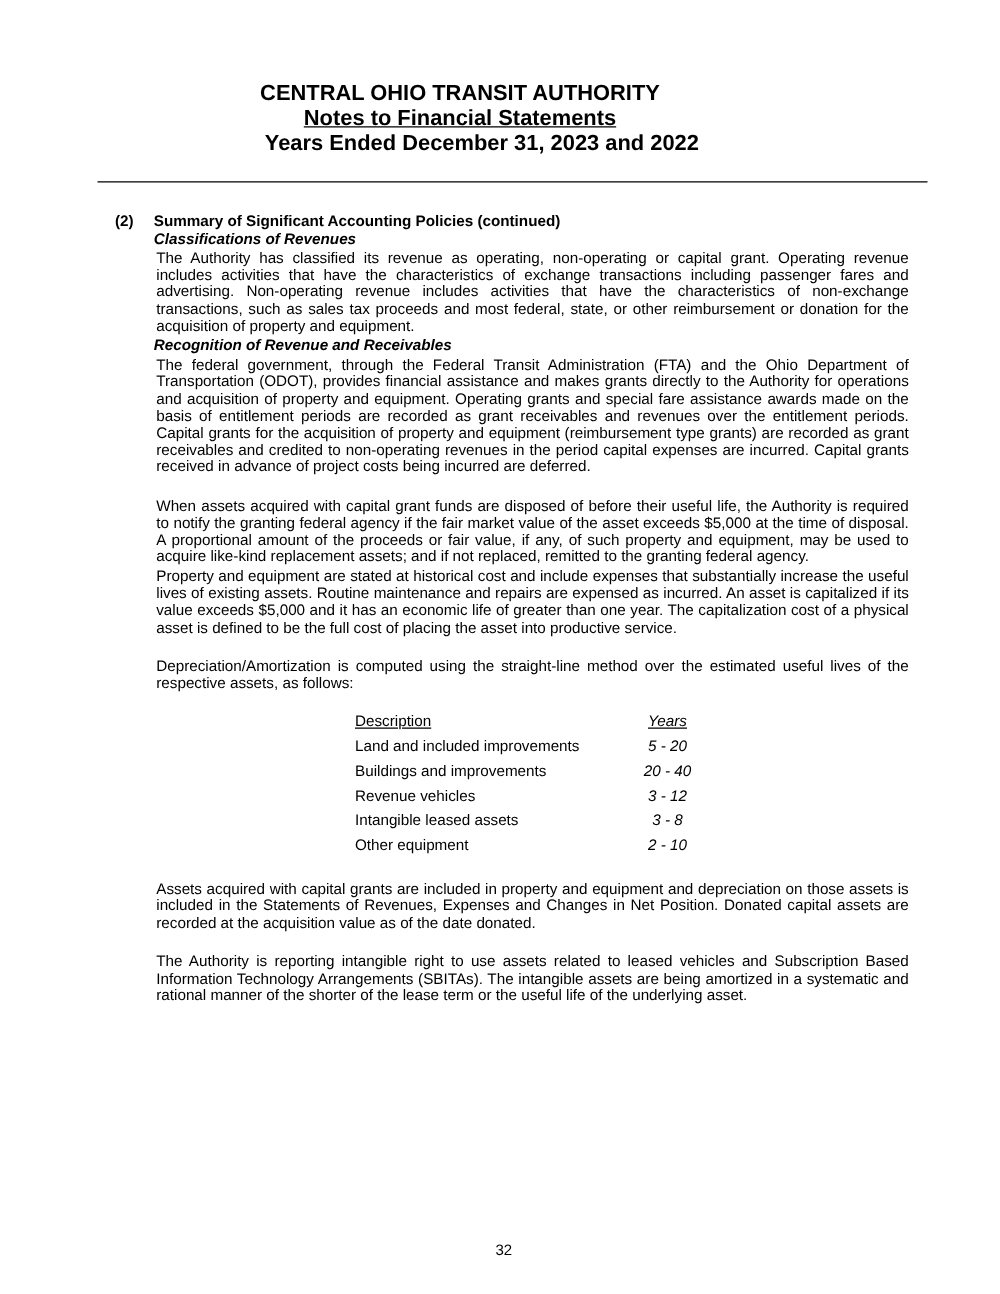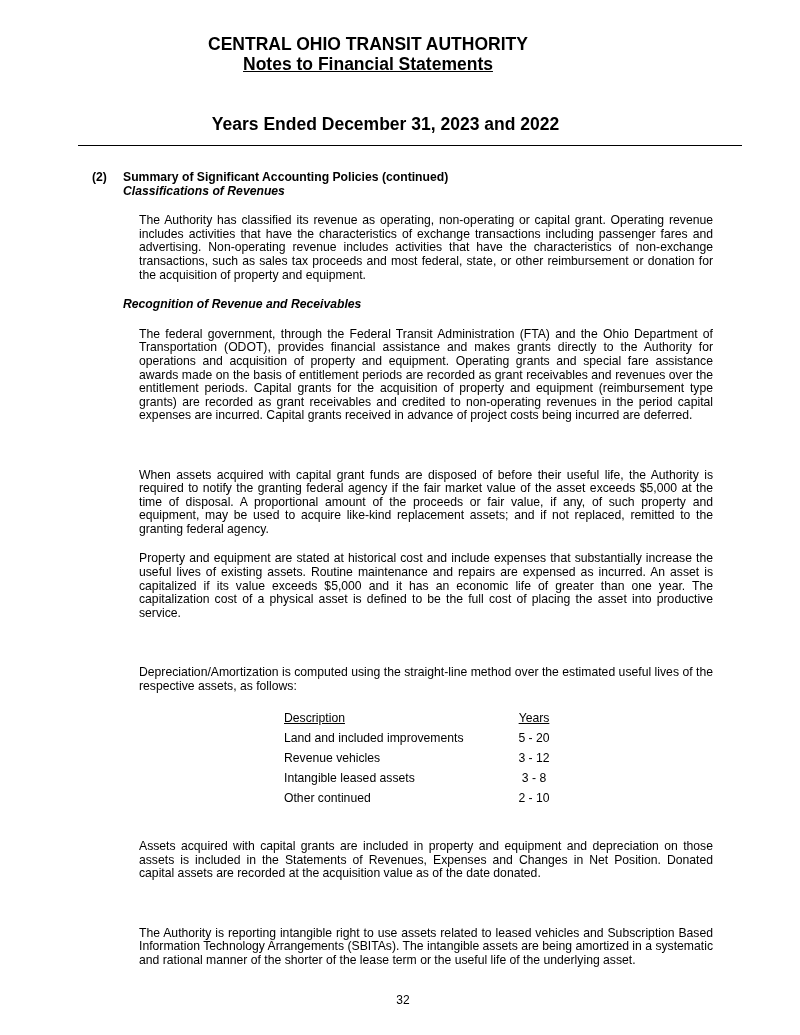--- a/index.html
+++ b/index.html
@@ -1,37 +1,37 @@
 <!DOCTYPE html>
 <html><head>
 <meta charset="utf-8">
 <style>
   html, body { margin: 0; padding: 0; background: #ffffff; }
   body {
     width: 800px; height: 1035px; position: relative; overflow: hidden;
     font-family: "Liberation Sans", sans-serif; color: #000;
   }
-  .header { position: absolute; top: 34px; left: 0; width: 696px; text-align: center; }
+  .header { position: absolute; top: 64px; left: 0; width: 696px; text-align: center; }
   .header div { font-weight: bold; font-size: 17.5px; line-height: 20px; }
   .header .l1 { margin-left: 40px; }
   .header .l2 { margin-left: 40px; text-decoration: underline; }
-  .header .l3 { margin-left: 75px; margin-top: 40px; }
+  .header .l3 { margin-left: 75px; }
   .rule { position: absolute; top: 145px; left: 78px; width: 664px; height: 0; border-top: 1.5px solid #000; }
 
   .section { position: absolute; top: 171px; left: 92px; width: 650px; font-size: 12.2px; line-height: 13.6px; }
   .sec-head { font-weight: bold; display: flex; }
   .sec-num { width: 31px; }
   .body { margin-left: 31px; width: 606px; }
   .sub { font-weight: bold; font-style: italic; }
-  p { margin: 16px; text-align: justify; }
+  p { margin: 2px; text-align: justify; }
   .gap { height: 13.6px; }
 
   .table { margin: 14px 0 0 161px; width: 271px; font-size: 12.2px; }
   .trow { display: flex; justify-content: space-between; height: 19.8px; align-items: center; }
-  .trow .yr { width: 42px; text-align: center; }
+  .trow .yr { width: 42px; text-align: center; font-style: italic; }
   .thead span { text-decoration: underline; }
 
   .pagenum { position: absolute; top: 993px; left: 0; width: 800px; text-align: center; font-size: 12px; margin-left: 3px; }
 </style>
 </head>
 <body>
 
 <div class="header">
   <div class="l1">CENTRAL OHIO TRANSIT AUTHORITY</div>
   <div class="l2">Notes to Financial Statements</div>
@@ -60,29 +60,33 @@
     <div class="table">
       <div class="trow thead">
         <span>Description</span>
         <span class="yr">Years</span>
       </div>
       <div class="trow">
         <span>Land and included improvements</span>
         <span class="yr">5 - 20</span>
       </div>
       <div class="trow">
+        <span>Buildings and improvements</span>
+        <span class="yr">20 - 40</span>
+      </div>
+      <div class="trow">
         <span>Revenue vehicles</span>
         <span class="yr">3 - 12</span>
       </div>
       <div class="trow">
         <span>Intangible leased assets</span>
         <span class="yr">3 - 8</span>
       </div>
       <div class="trow">
-        <span>Other continued</span>
+        <span>Other equipment</span>
         <span class="yr">2 - 10</span>
       </div>
     </div>
 
     <div style="height:16px"></div>
     <p>Assets acquired with capital grants are included in property and equipment and depreciation on those assets is included in the Statements of Revenues, Expenses and Changes in Net Position. Donated capital assets are recorded at the acquisition value as of the date donated.</p>
     <div class="gap"></div>
     <p>The Authority is reporting intangible right to use assets related to leased vehicles and Subscription Based Information Technology Arrangements (SBITAs).  The intangible assets are being amortized in a systematic and rational manner of the shorter of the lease term or the useful life of the underlying asset.</p>
   </div>
 </div>

